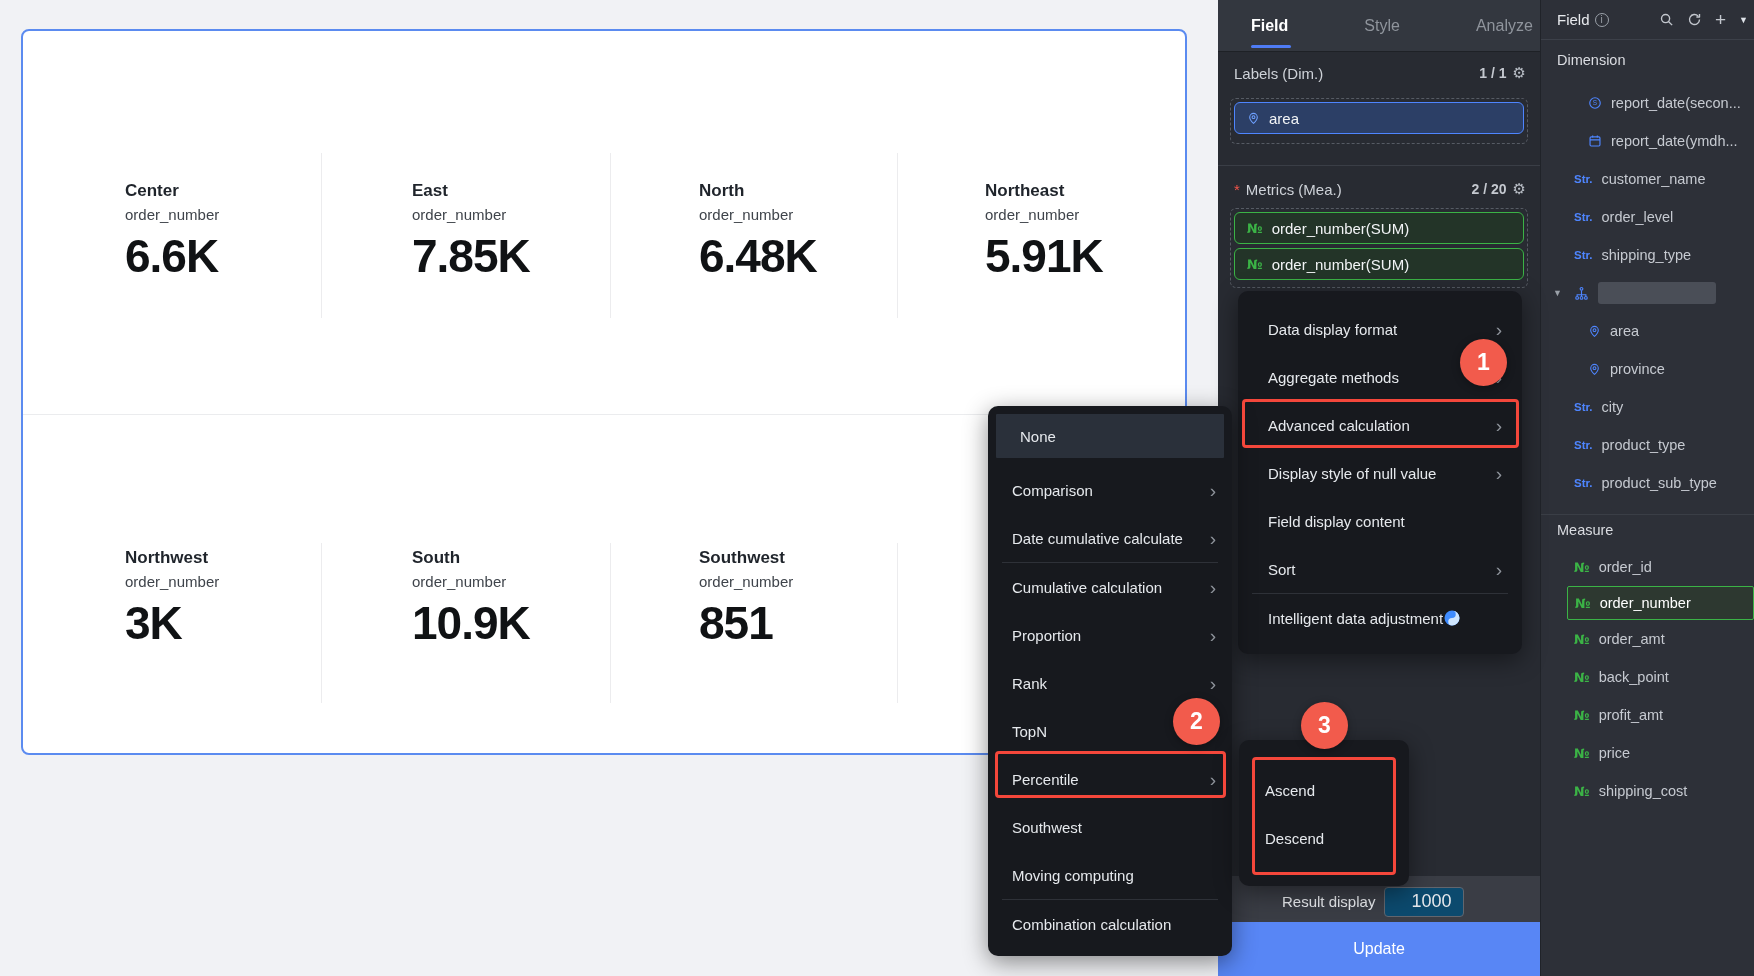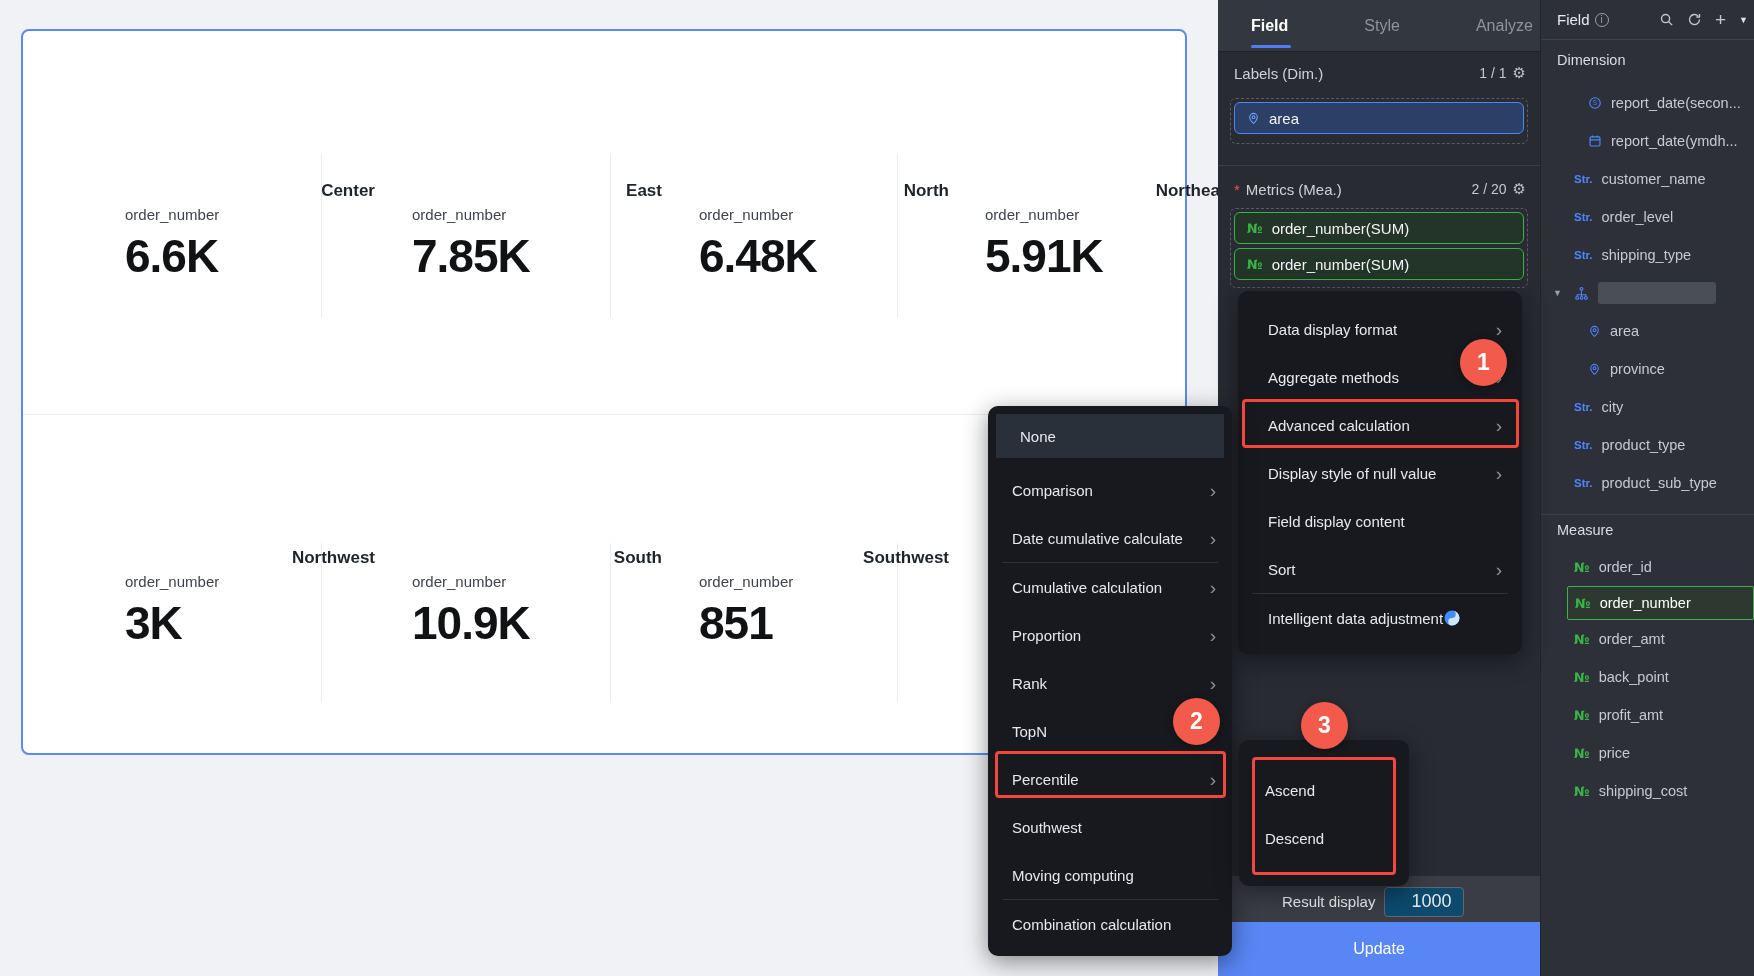--- a/index.html
+++ b/index.html
@@ -6,35 +6,35 @@
   body { font-family:"Liberation Sans","DejaVu Sans",sans-serif; }
   .stage { position:relative; width:1754px; height:976px; overflow:hidden; background:#f1f2f5; }
 
   
   .dash { position:absolute; left:0; top:0; width:1218px; height:976px; background:#f1f2f5; }
   .widget { position:absolute; left:21px; top:29px; width:1166px; height:726px; background:#fff;
             border:2px solid #5b8bf0; border-radius:8px; }
   .hline { position:absolute; left:0; top:383px; width:100%; height:1px; background:#ebecee; }
   .vd { position:absolute; width:1px; background:#ececee; }
   .card { position:absolute; width:250px; }
-  .card-title { font-size:17px; font-weight:700; color:#1f242b; line-height:20px;text-align:right; }
+  .card-title { font-size:17px; font-weight:700; color:#1f242b; line-height:20px; }
   .card-sub { font-size:15px; color:#3f444b; margin-top:5px; line-height:18px; }
   .card-value { font-size:46px; font-weight:700; color:#101214; margin-top:8px; line-height:48px; letter-spacing:-1px; }
 
   
   .mid { position:absolute; left:1218px; top:0; width:322px; height:976px; background:#282b32; }
   .tabbar { position:relative; height:52px; background:#33373f; border-bottom:1px solid #1e2126;
             display:flex; align-items:center; padding-left:33px; }
   .tab { font-size:16px; color:#8f949c; cursor:pointer; }
   .tab.active { color:#fff; font-weight:700; }
   .tab + .tab { margin-left:76px; }
   .tab-underline { position:absolute; left:33px; bottom:3px; width:40px; height:3px; background:#4f7cf5; border-radius:2px; }
   .secrow { position:absolute; left:0; width:100%; display:flex; align-items:center; justify-content:space-between; padding:0 14px 0 16px; }
   .sec-title { font-size:15px; color:#ced2d8; }
-  .sec-count { font-size:14px; color:#c4c8cf; display:flex; align-items:center; gap:6px; }
+  .sec-count { font-size:14px; color:#c4c8cf; display:flex; align-items:center; gap:6px;font-weight:bold; }
   .gear { font-family:"DejaVu Sans",sans-serif; font-size:15px; color:#b9bec6; cursor:pointer; }
   .req { color:#f3554a; margin-right:6px; }
   .dropzone { position:absolute; left:12px; width:298px; border:1px dashed #565b64; border-radius:6px; padding:3px; }
   .chip { height:32px; border-radius:6px; display:flex; align-items:center; gap:9px; padding:0 12px;
           font-size:15px; color:#f2f4f6; cursor:grab; }
   .chip.blue { background:#2c3f66; border:1px solid #4e85ff; }
   .chip.green { background:#233428; border:1px solid #3bb346; }
   .chip + .chip { margin-top:4px; }
   .num-glyph { font-family:"DejaVu Sans",sans-serif; color:#3bb346; font-size:13px; font-weight:700; }
   .mid-div { position:absolute; left:0; top:165px; width:100%; height:1px; background:#3a3e46; }

